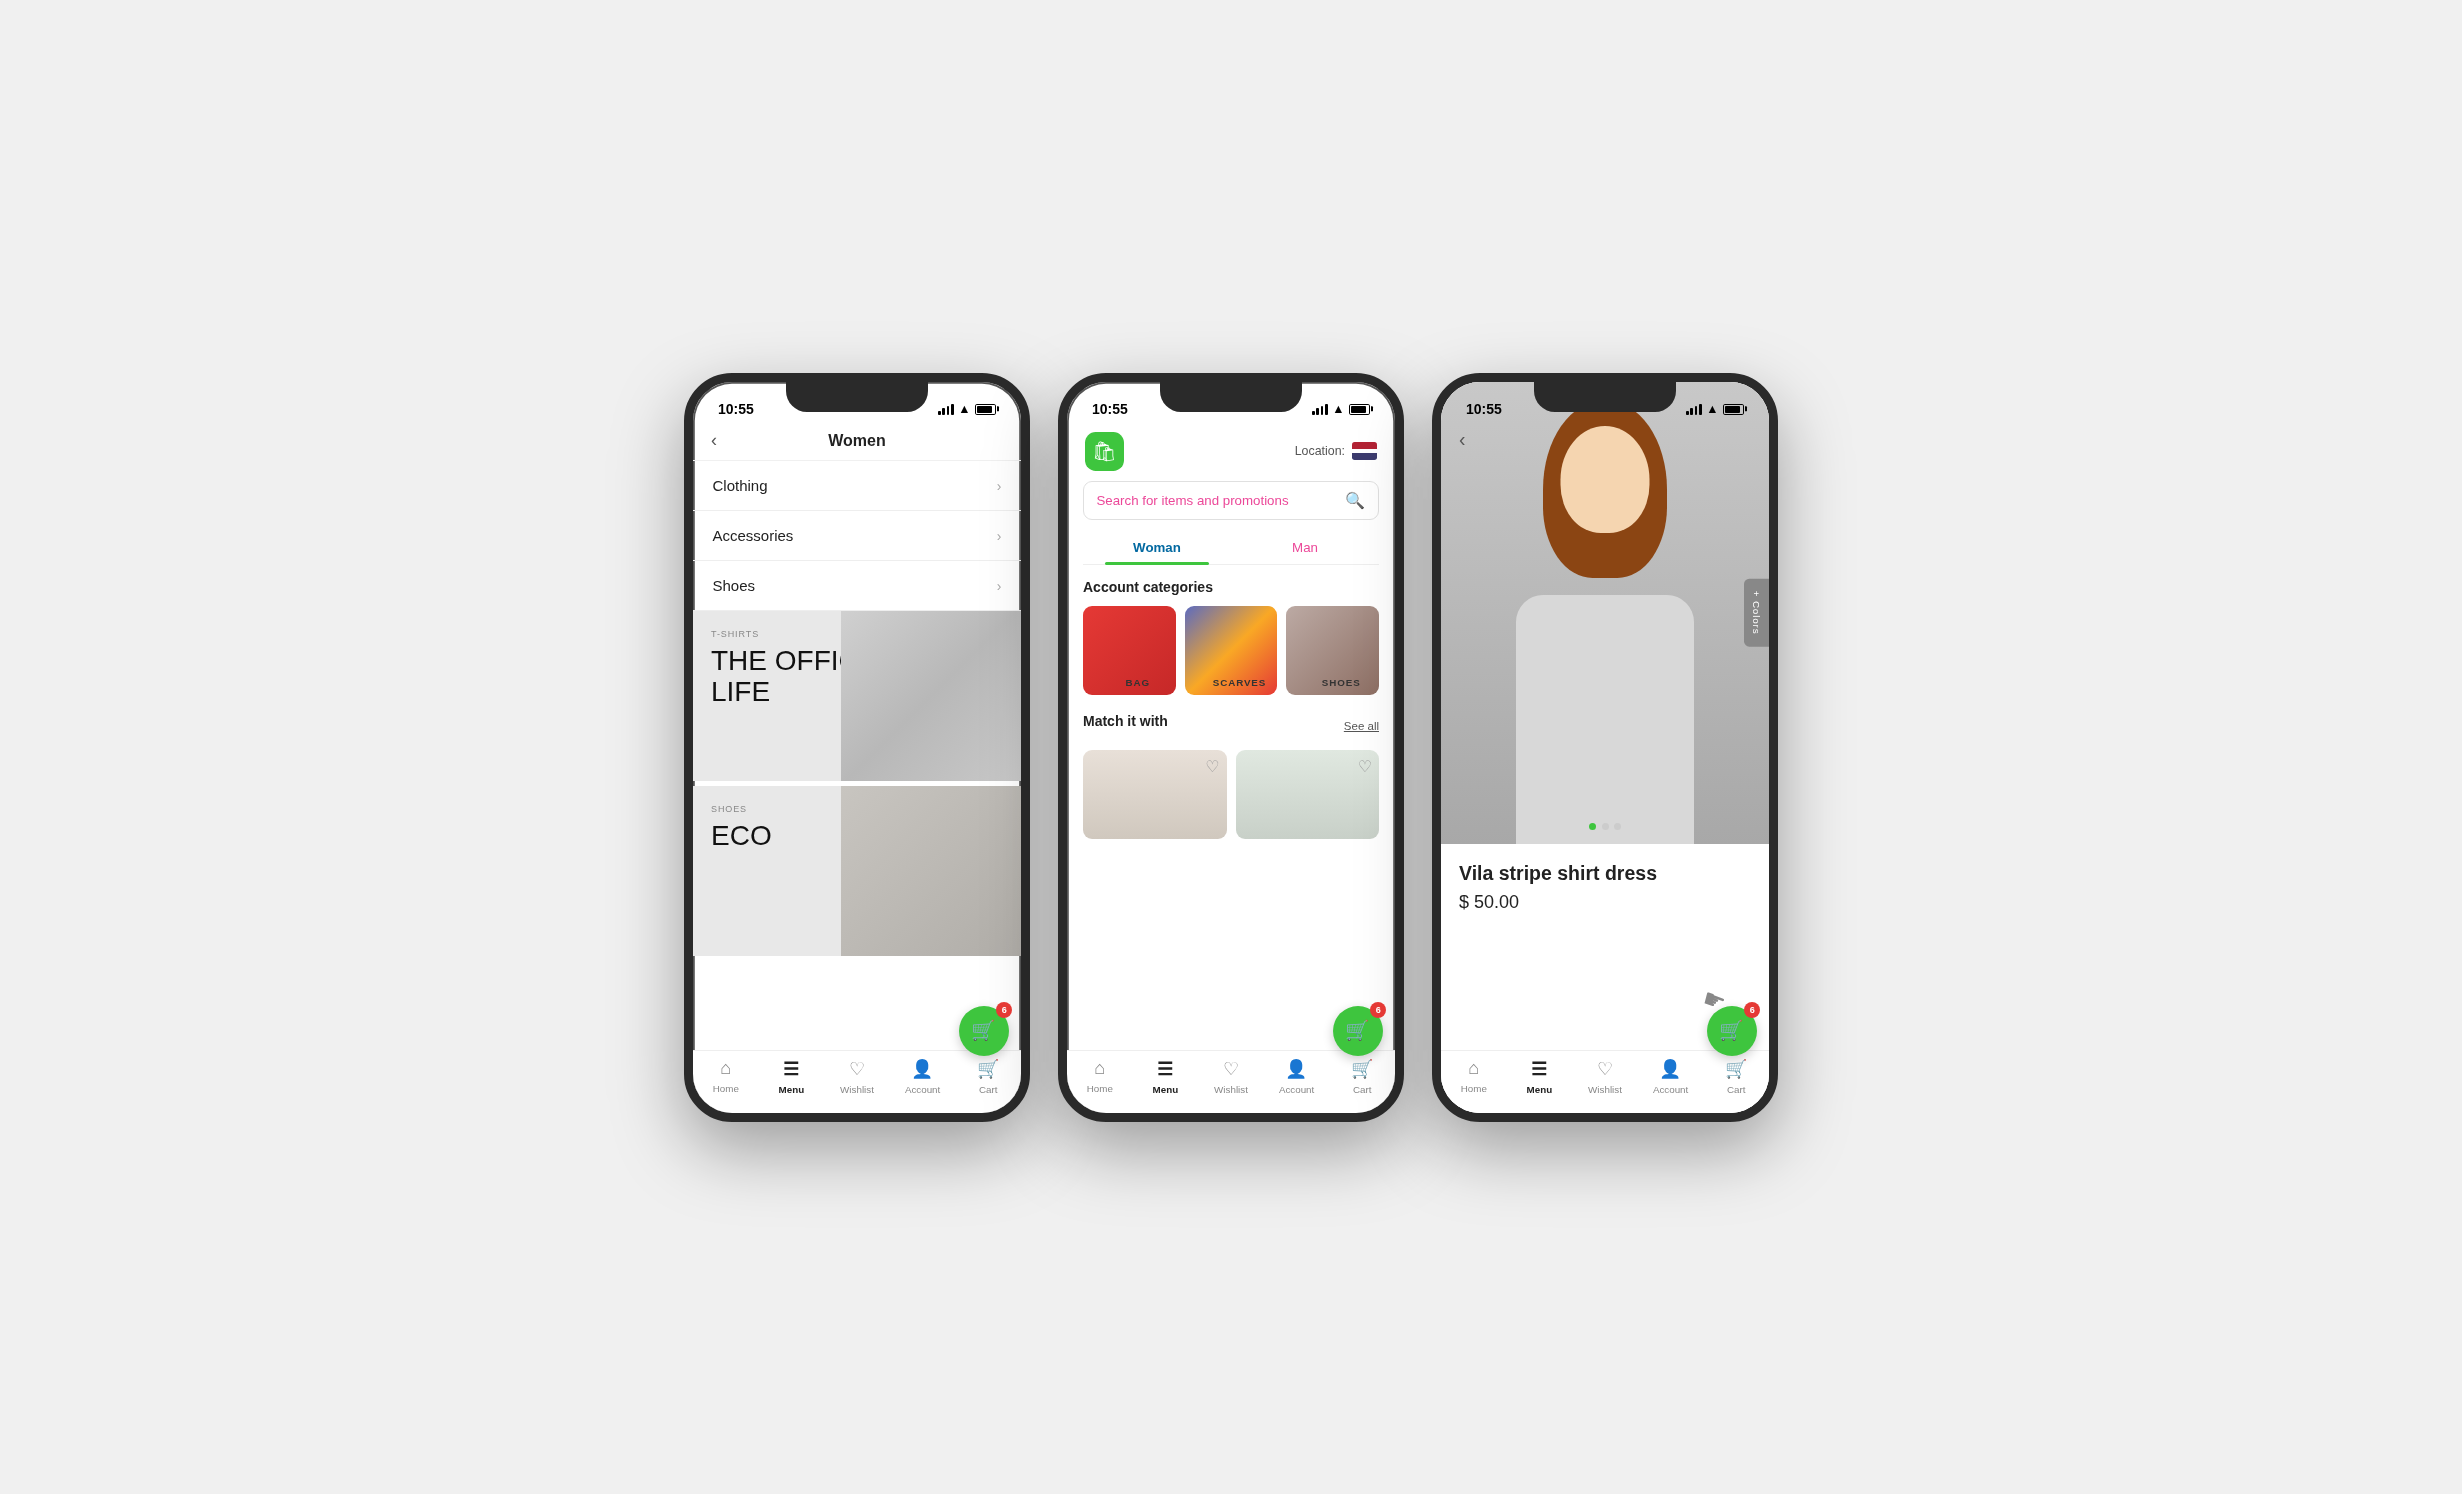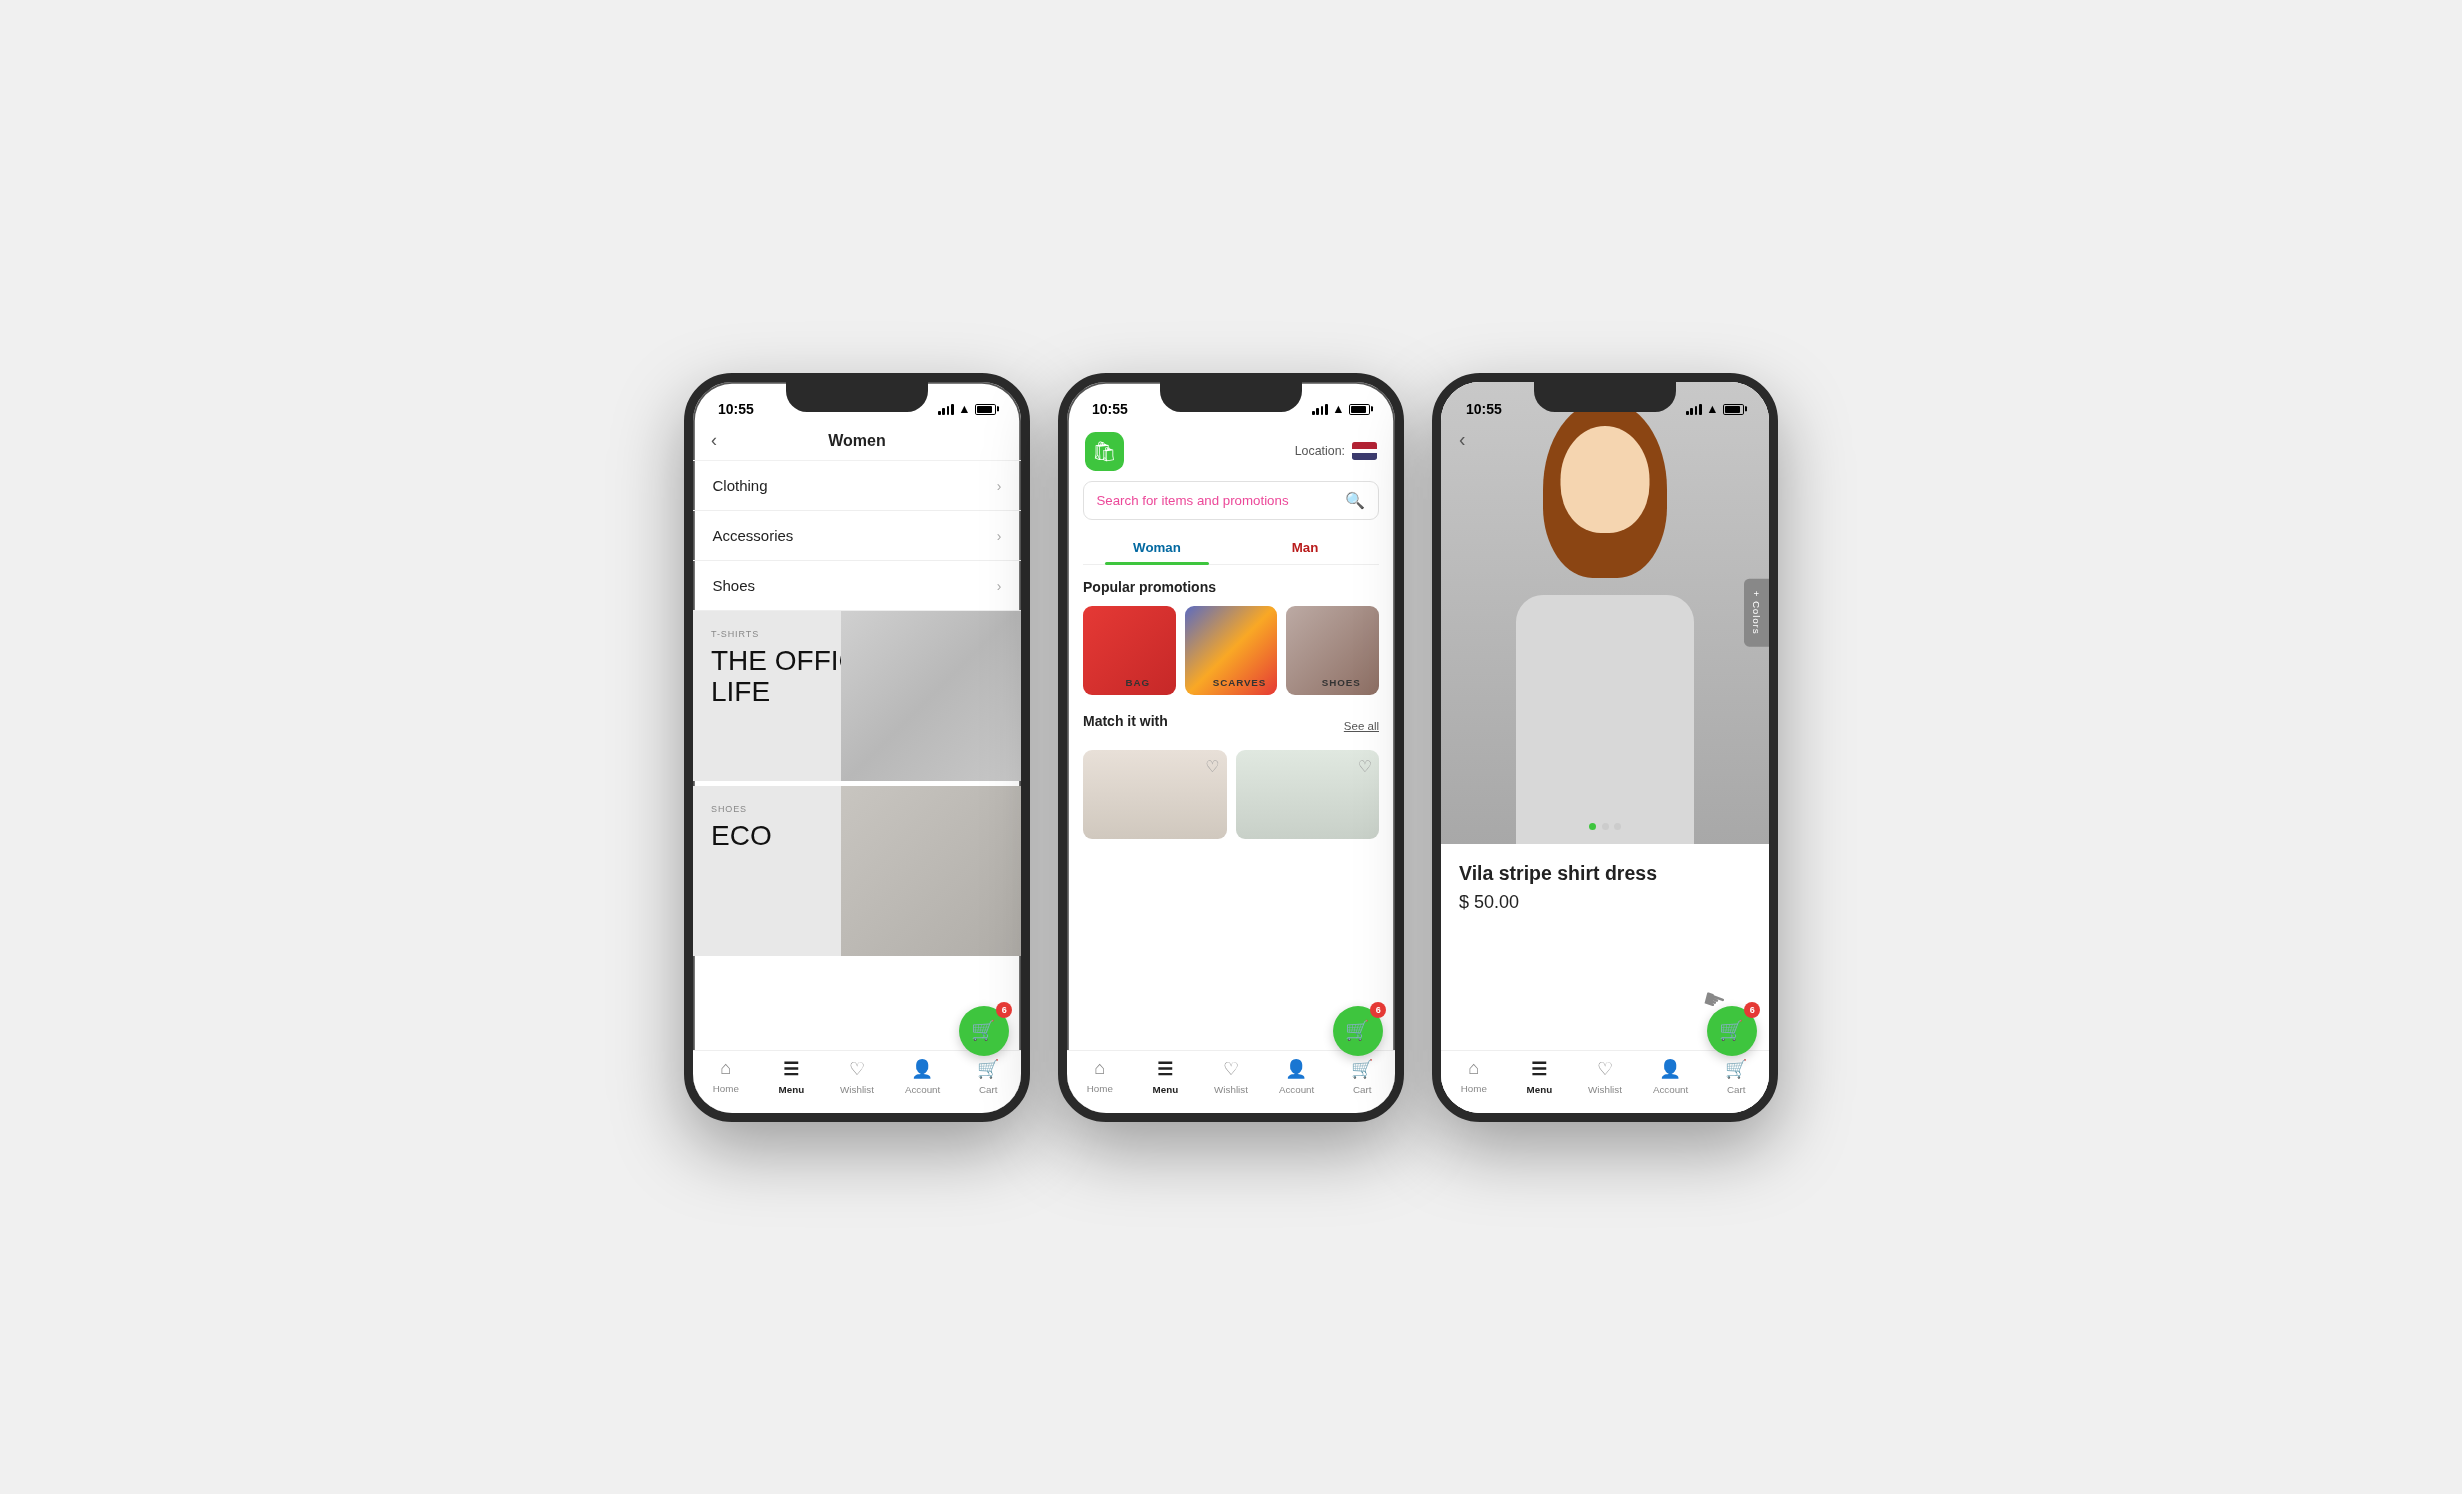--- a/index.html
+++ b/index.html
@@ -271,22 +271,22 @@
     .tabs-bar {
       display: flex;
       border-bottom: 0.9px solid #eee;
       margin: 0 16px;
     }
     .tab-item {
       flex: 1;
       text-align: center;
       padding: 9px 0;
       font-size: 13.3px;
-      font-weight: 700;
-      color: #b91c1c;
+      font-weight: 400;
+      color: #ec4899;
       position: relative;
     }
     .tab-item.active {
       color: #0369a1;
       font-weight: 700;
     }
     .tab-item.active::after {
       content: '';
       position: absolute;
       bottom: -0.9px;
@@ -652,21 +652,21 @@
         <span>Woman</span>
       </div>
       <div class="tab-item">
         <span>Man</span>
       </div>
     </div>
 
     <div class="phone2-scroll">
 
 
-      <div class="section-title">Popular promotions</div>
+      <div class="section-title">Account categories</div>
       <div class="categories-row">
         <div class="cat-thumb bag-thumb">
           <span class="cat-thumb-label">BAG</span>
         </div>
         <div class="cat-thumb scarves-thumb">
           <span class="cat-thumb-label">SCARVES</span>
         </div>
         <div class="cat-thumb shoes-thumb">
           <span class="cat-thumb-label">SHOES</span>
         </div>

